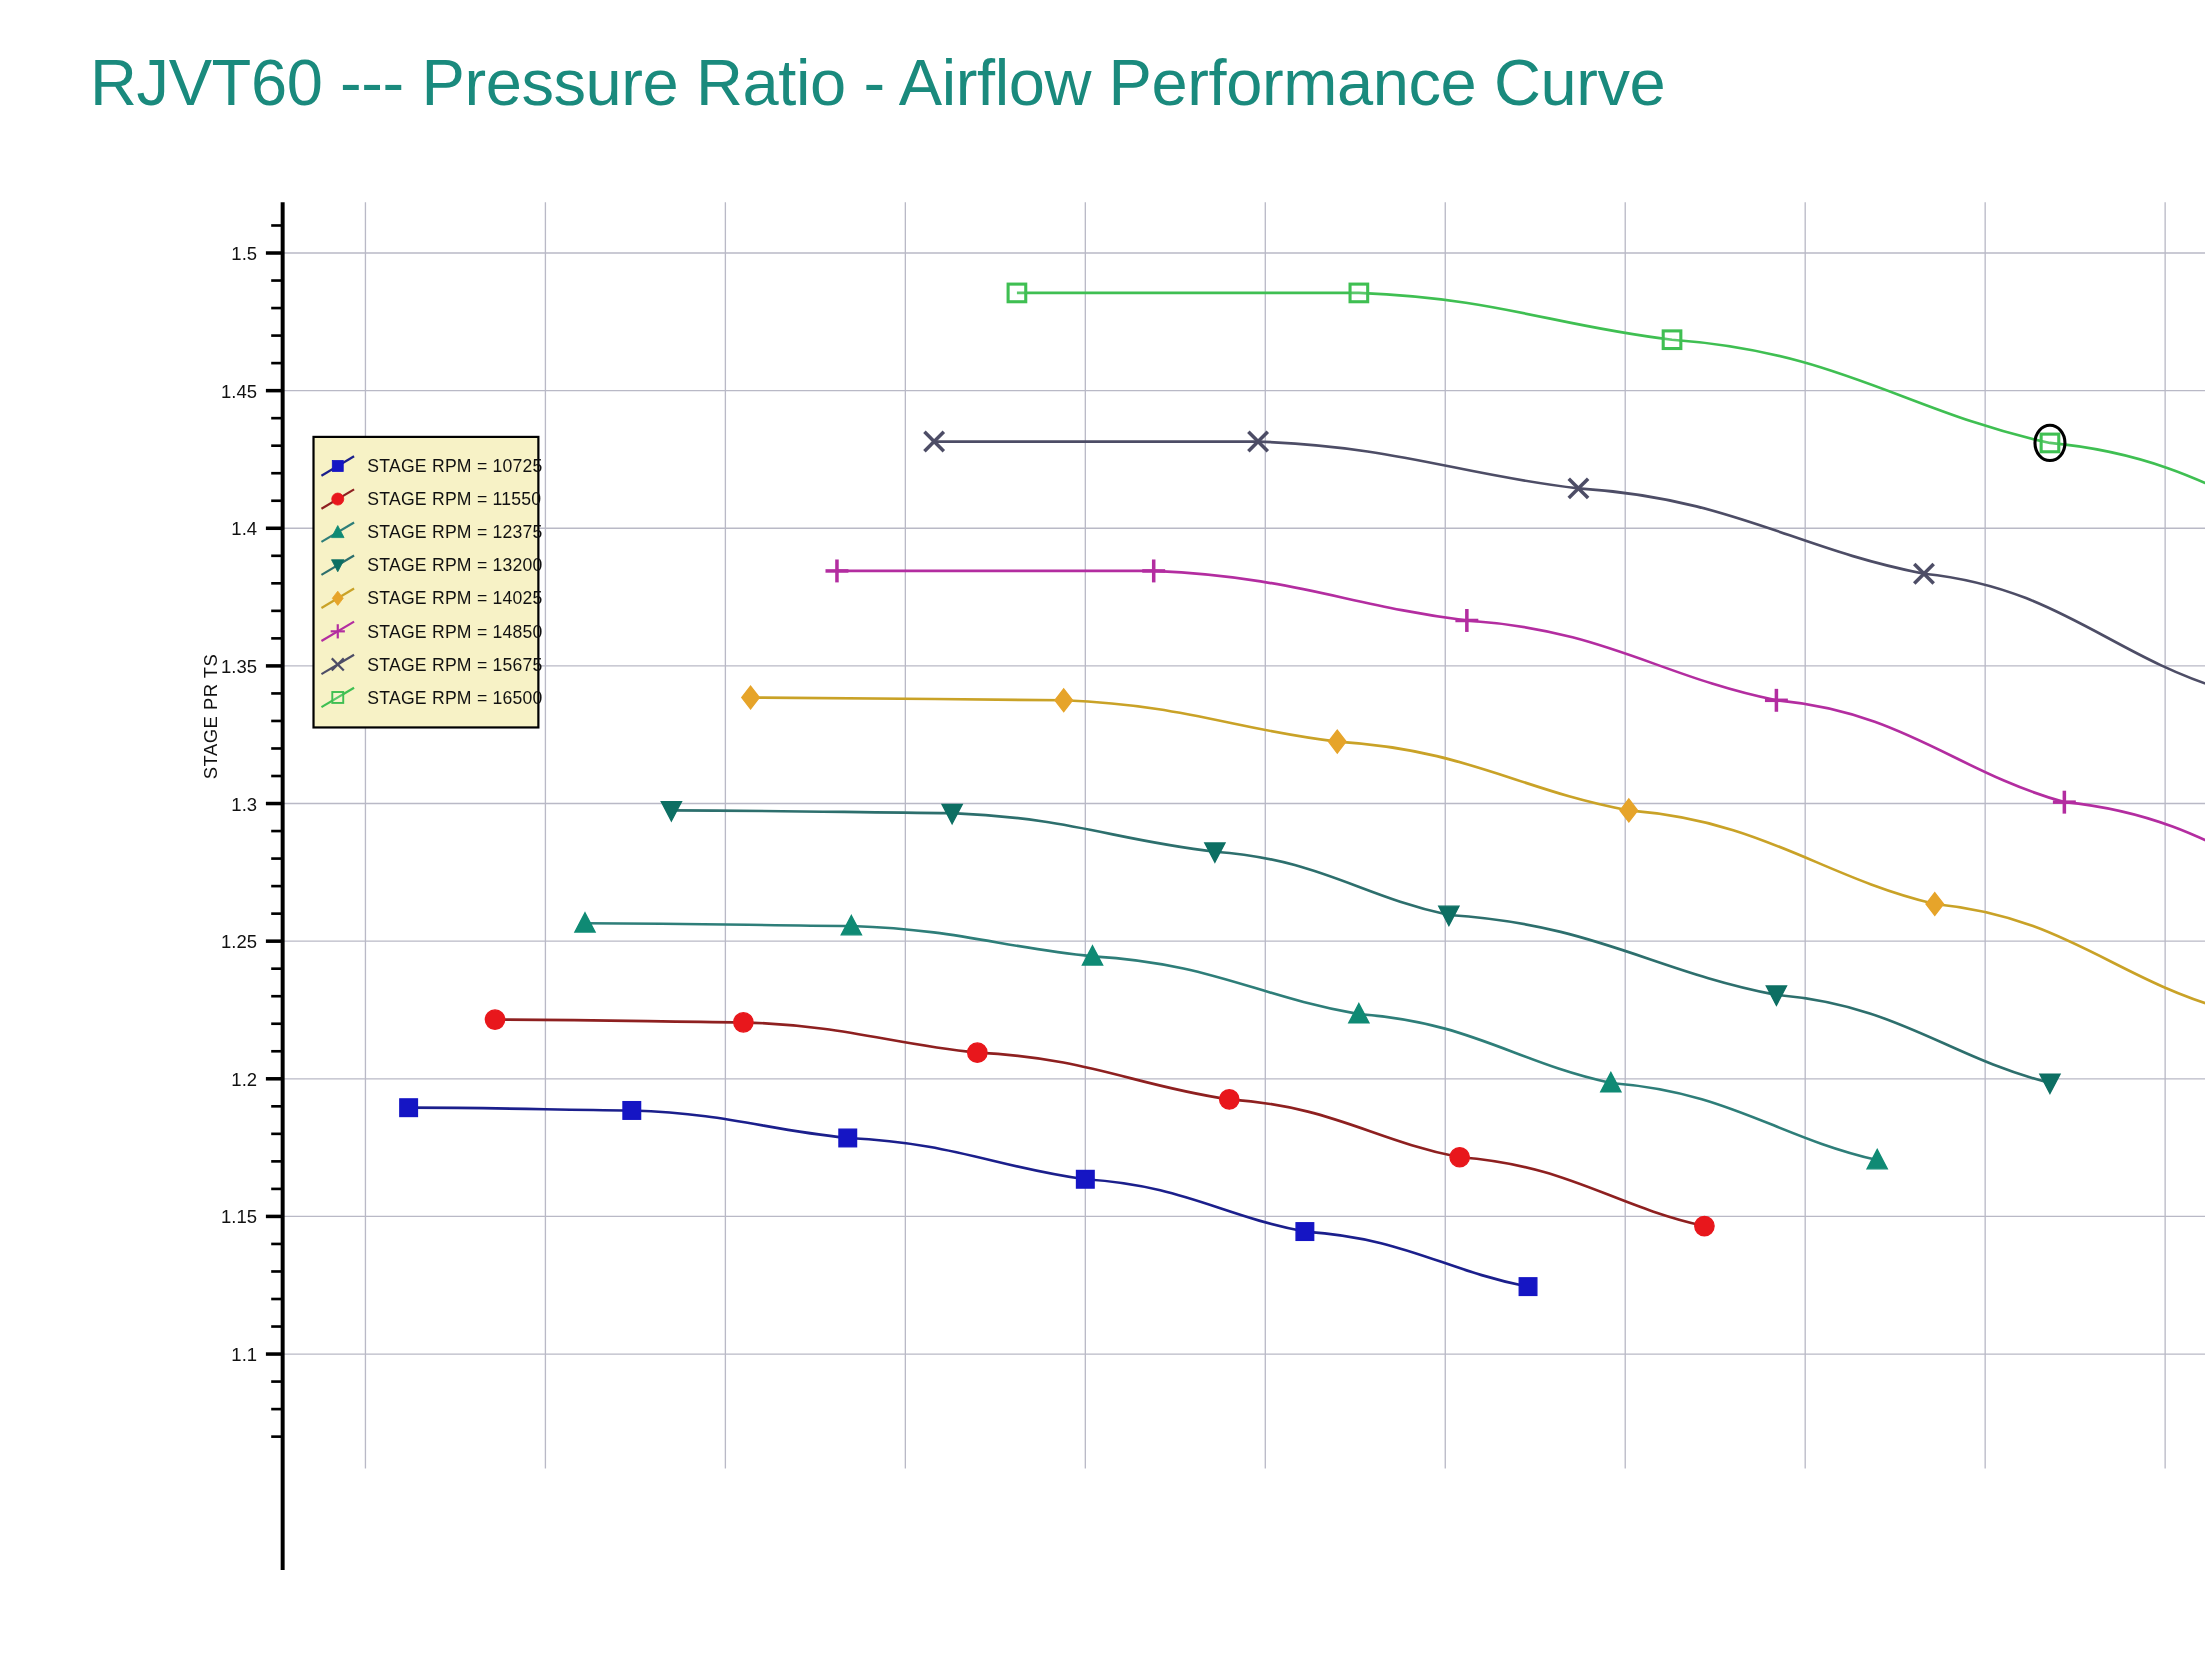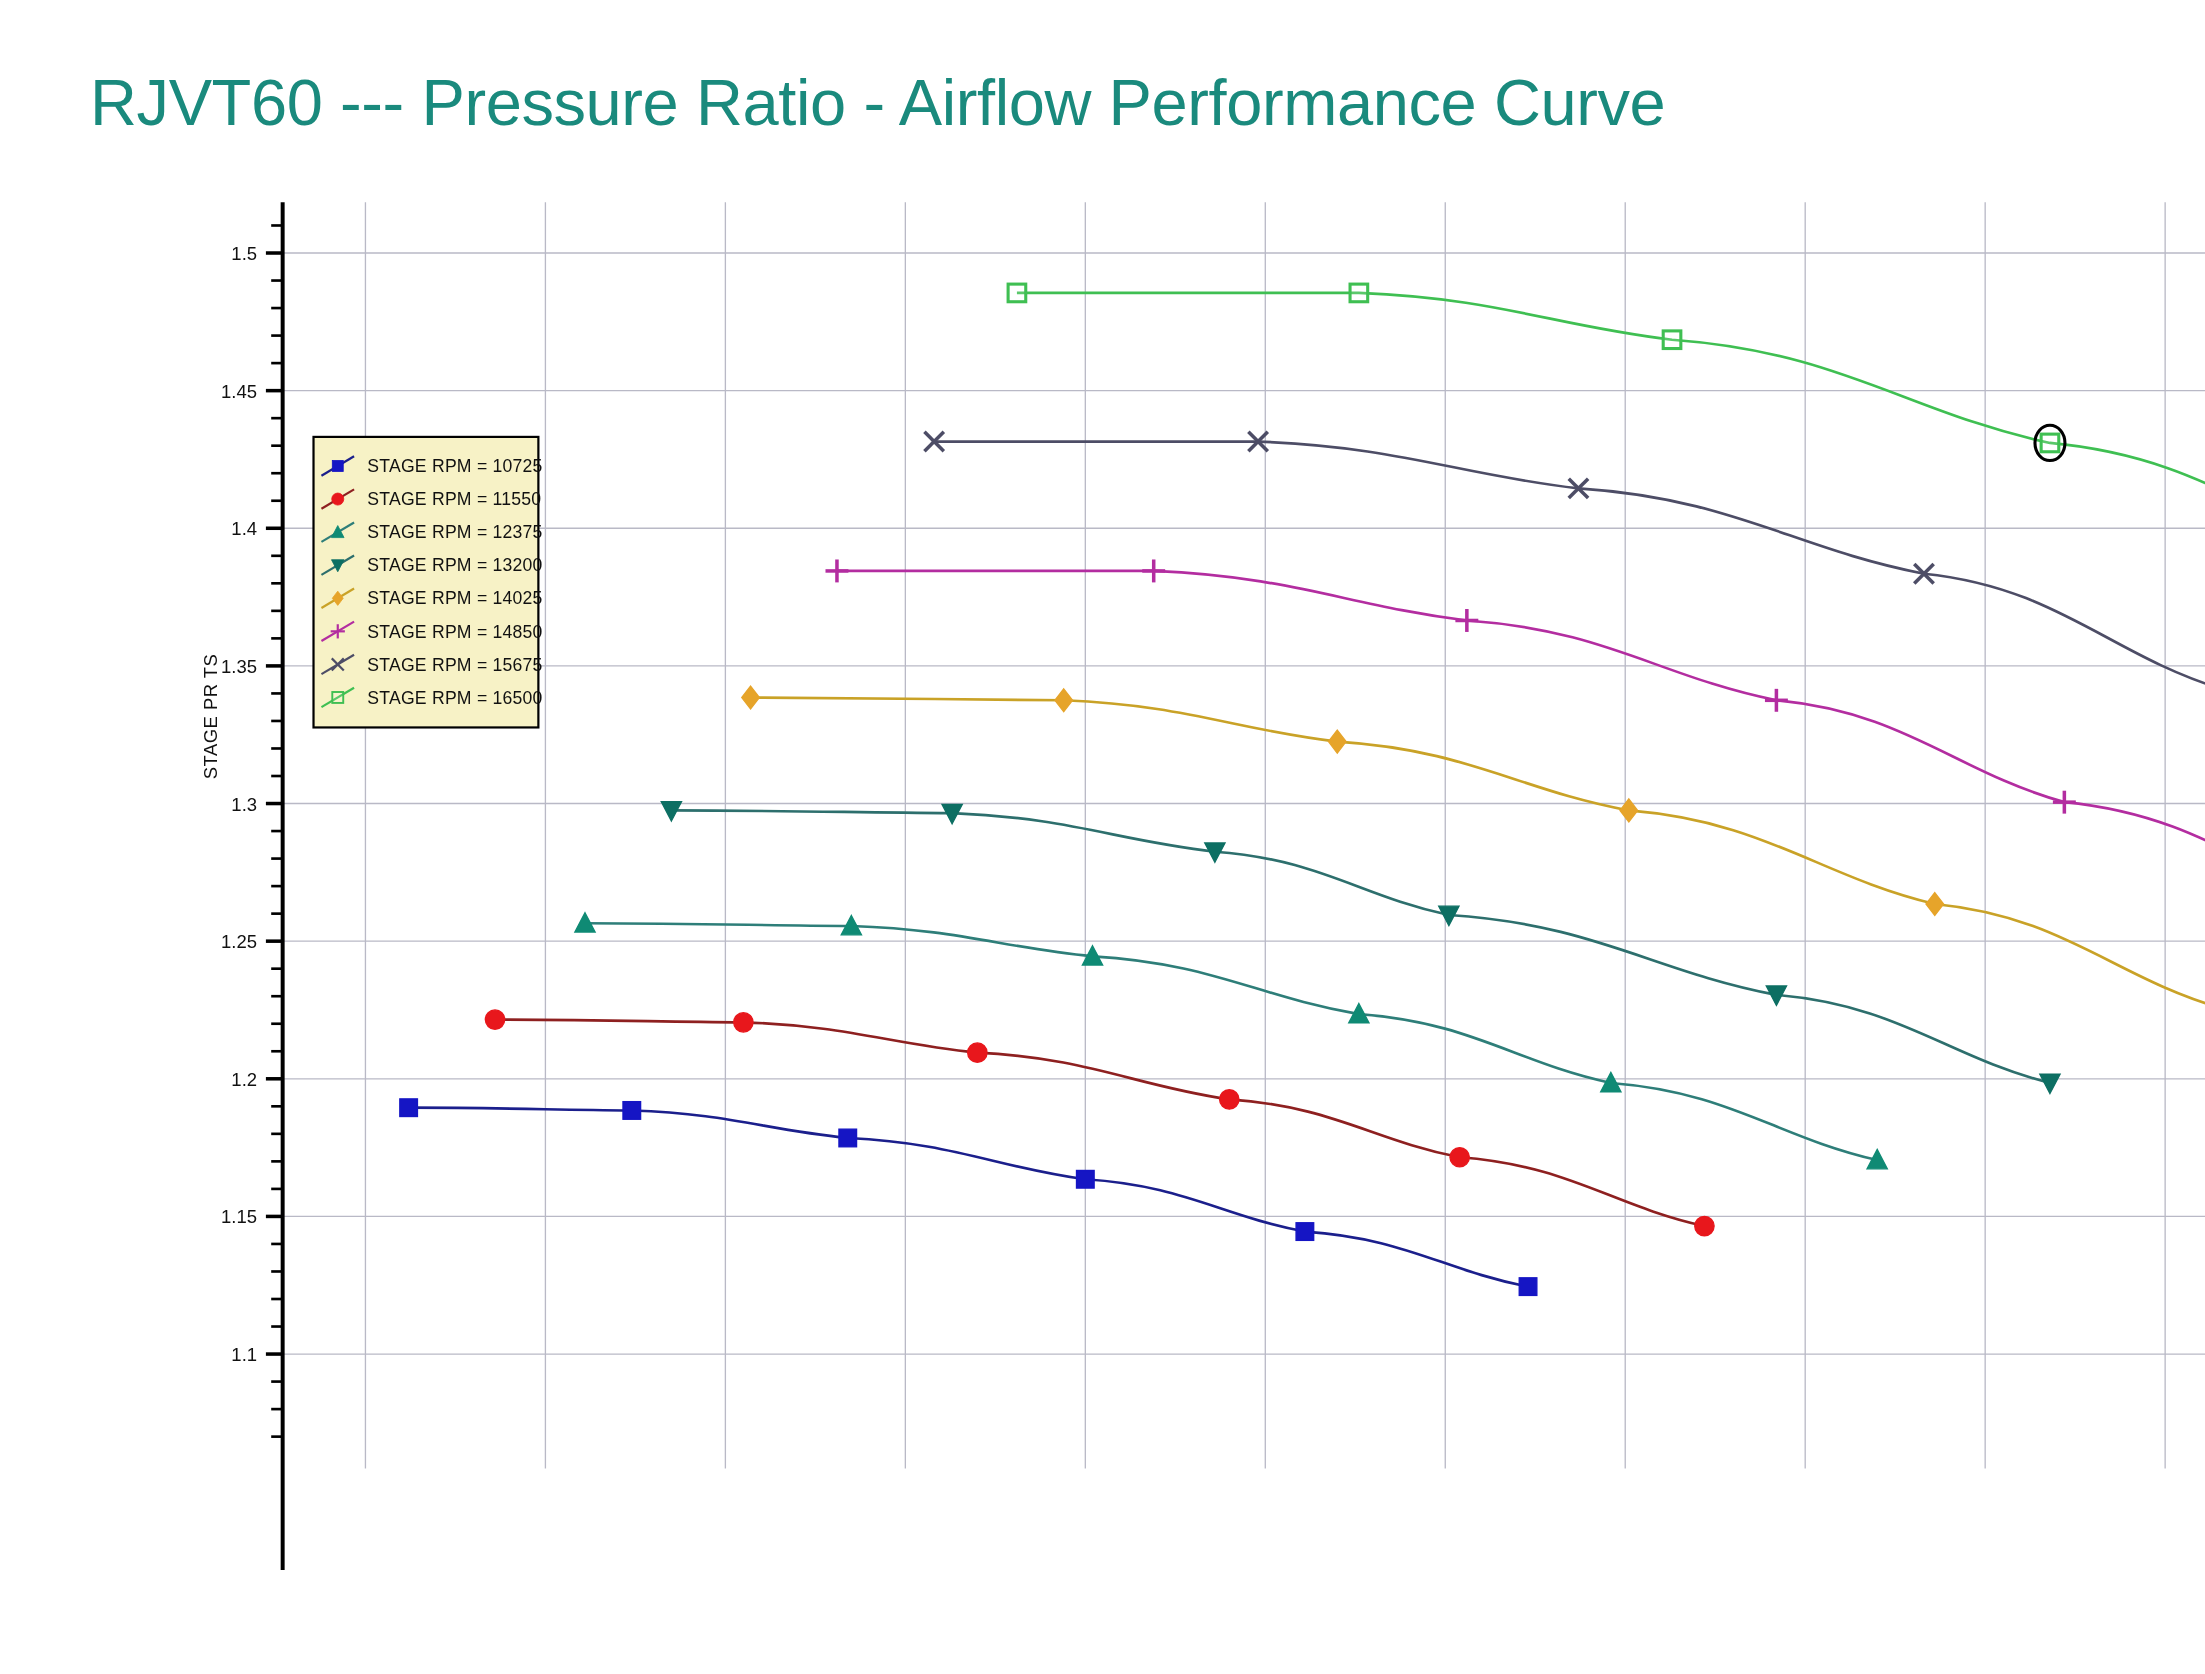--- a/index.html
+++ b/index.html
@@ -1,19 +1,19 @@
 <!DOCTYPE html>
 <html style="font-size:7px"><head>
 <meta charset="utf-8">
 <style>
   html,body{margin:0;padding:0;background:#ffffff;}
   body{width:2977px;height:1675px;font-family:"Liberation Sans",sans-serif;overflow:hidden;position:relative;}
   #slide{position:absolute;left:0;top:0;width:2977px;height:1675px;background:#fff;}
   #title{position:absolute;left:90px;top:49px;font-size:65px;line-height:1.05;
-         color:#1a8a7d;font-family:"Liberation Sans",sans-serif;font-weight:400;white-space:nowrap;letter-spacing:-0.4px;margin-top:20px;}
+         color:#1a8a7d;font-family:"Liberation Sans",sans-serif;font-weight:400;white-space:nowrap;letter-spacing:-0.4px;}
   #chart-wrap{position:absolute;left:0px;top:190px;width:2977px;height:1380px;}
   svg{display:block;}
   .gridline{stroke:#b9b9c6;stroke-width:3;}
   .gridline-v{stroke:#b9b9c6;stroke-width:3;}
   .axisline{stroke:#000;stroke-width:9;}
   .tickmajor{stroke:#000;stroke-width:8;}
   .tickminor{stroke:#000;stroke-width:6;}
   .ticklabel{font-family:"Liberation Sans",sans-serif;font-size:42px;fill:#111;}
   .axistitle{font-family:"Liberation Sans",sans-serif;font-size:42px;fill:#111;letter-spacing:1px;}
   .legendbox{fill:#f7f2c6;stroke:#000;stroke-width:5;}

